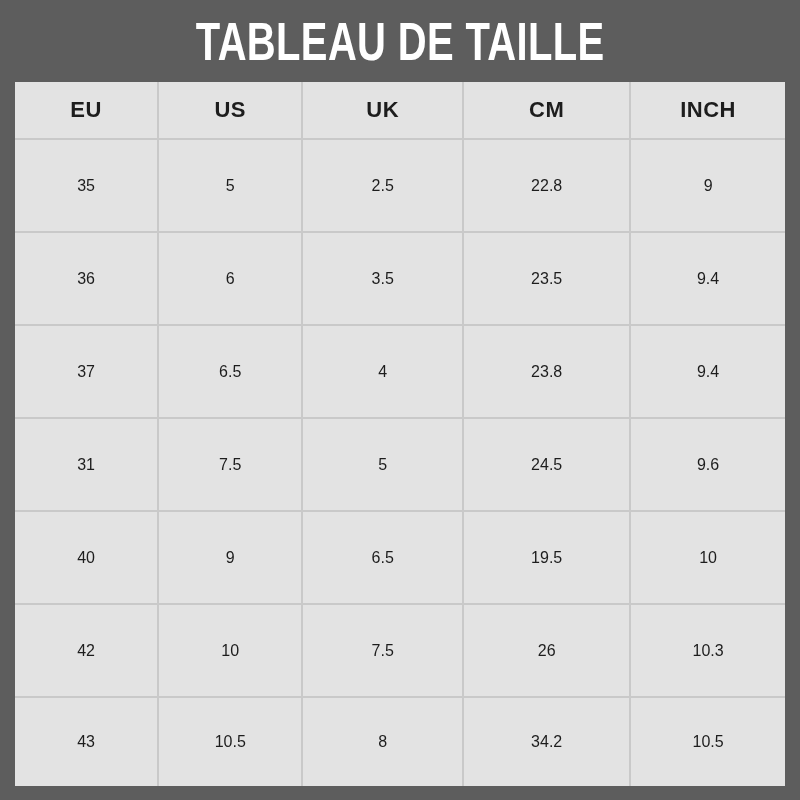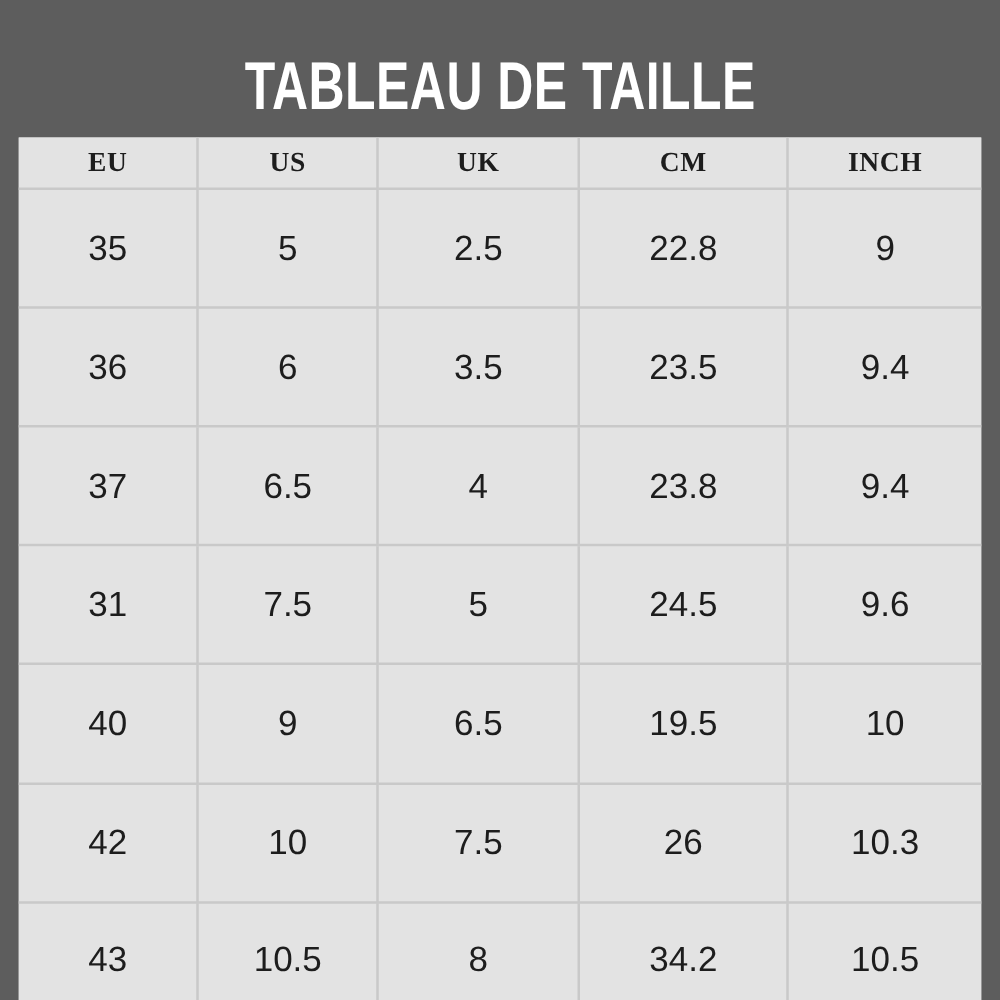--- a/index.html
+++ b/index.html
@@ -11,21 +11,20 @@
     height: 800px;
     background: var(--page-bg, #5d5d5d);
     font-family: "Liberation Sans", sans-serif;
     overflow: hidden;
   }
   .title-bar {
     height: 82px;
     display: flex;
     align-items: center;
     justify-content: center;
-    margin-top: 28px;
   }
   .title-text {
     color: var(--title-color, #ffffff);
     font-weight: bold;
     font-size: 54px;
     line-height: 1;
     white-space: nowrap;
     transform: scaleX(0.74);
     transform-origin: center;
     letter-spacing: 0.5px;
@@ -45,29 +44,29 @@
     vertical-align: middle;
     background: var(--cell-bg, #e3e3e3);
     padding: 0;
   }
   .size-table th:first-child,
   .size-table td:first-child { border-left: none; }
   .size-table th:last-child,
   .size-table td:last-child { border-right: none; }
   .size-table thead th { border-top: none; }
   .size-table tbody tr:last-child td { border-bottom: none; margin-left: 23px; }
-  .size-table thead tr { height: 41px; font-family: Liberation Serif, serif; }
+  .size-table thead tr { height: 57px; }
   .size-table th {
     font-size: 22px;
     font-weight: bold;
     color: var(--text-color, #151515);
     letter-spacing: 0.5px;
   }
   .size-table td {
-    font-size: 28px;
+    font-size: 16px;
     font-weight: normal;
     color: var(--text-color, #1d1d1d);
   }
 </style>
 </head>
 <body>
 
 <div class="page">
   <div class="title-bar">
     <span class="title-text">TABLEAU DE TAILLE</span>

